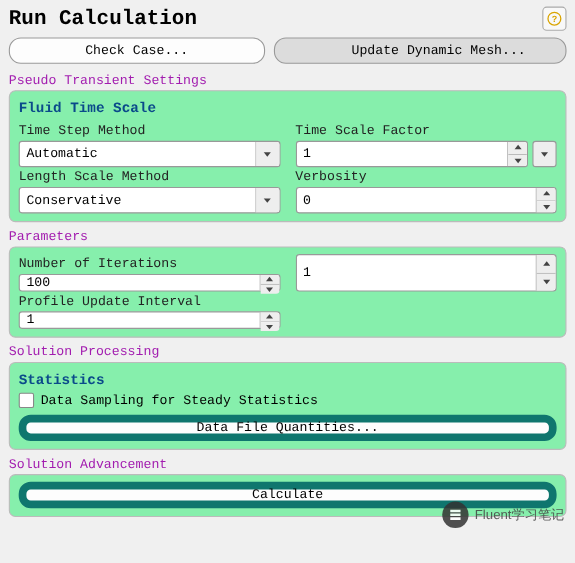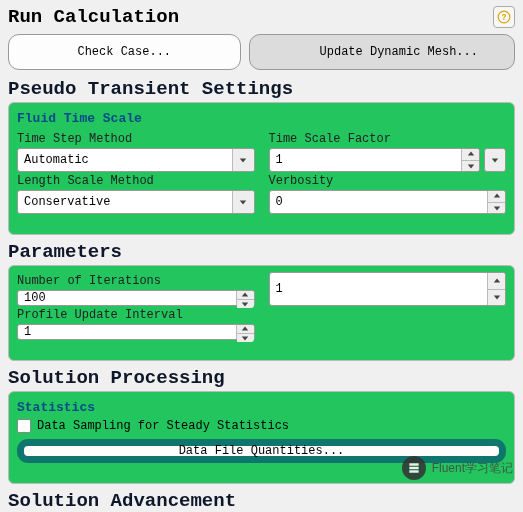--- a/index.html
+++ b/index.html
@@ -35,54 +35,54 @@
     cursor: pointer;
   }
   .help-btn svg { width: 14px; height: 14px; }
   .top-buttons {
     display: flex;
     gap: 8px;
     margin-bottom: 8px;
   }
   .btn {
     flex: 1;
-    height: 36px;
+    height: 24px;
     border: 1px solid #999;
     border-radius: 11px;
     background: #fdfdfd;
     font-family: "Courier New", monospace;
     font-size: 12px;
     display: flex;
     align-items: center;
     justify-content: center;
     cursor: pointer;
   }
   .btn.grey { background: #dcdcdc; padding-left: 34px; }
   .section-label {
     font-family: "Courier New", monospace;
-    font-size: 19px;
-    font-weight: bold;
-    color: #0f172a;
+    font-size: 12px;
+    font-weight: normal;
+    color: #a21caf;
     margin-top: 6px;
     margin-bottom: 2px;
   }
   .sub-label {
     font-family: "Courier New", monospace;
     font-size: 13px;
     font-weight: bold;
     color: #0a4a8a;
     margin-top: 2px;
     margin-bottom: 4px;
   }
   .panel {
     border: 1px solid #bbb;
     border-radius: 6px;
-    padding: 6px 8px 20px 8px;
+    padding: 6px 8px 7px 8px;
     margin-bottom: 4px;
-    background: #22c55e;
+    background: #86efac;
   }
   .row2 {
     display: flex;
     gap: 14px;
   }
   .col {
     flex: 1;
     display: flex;
     flex-direction: column;
   }

